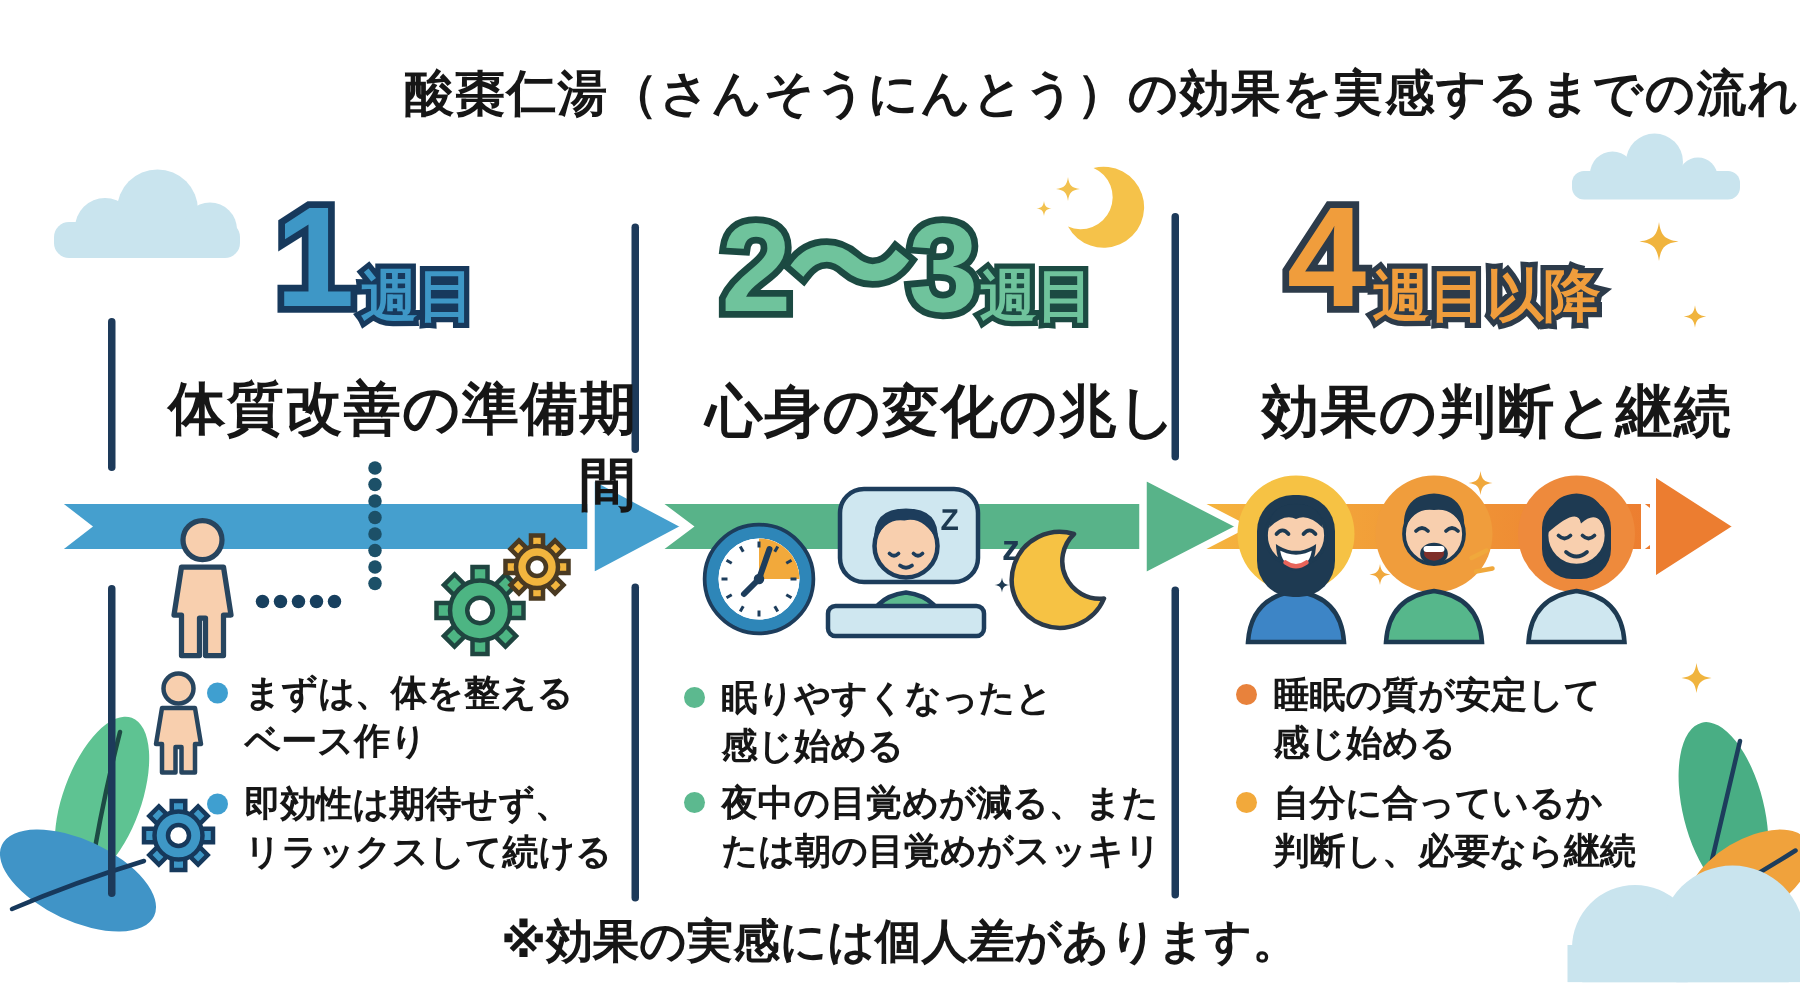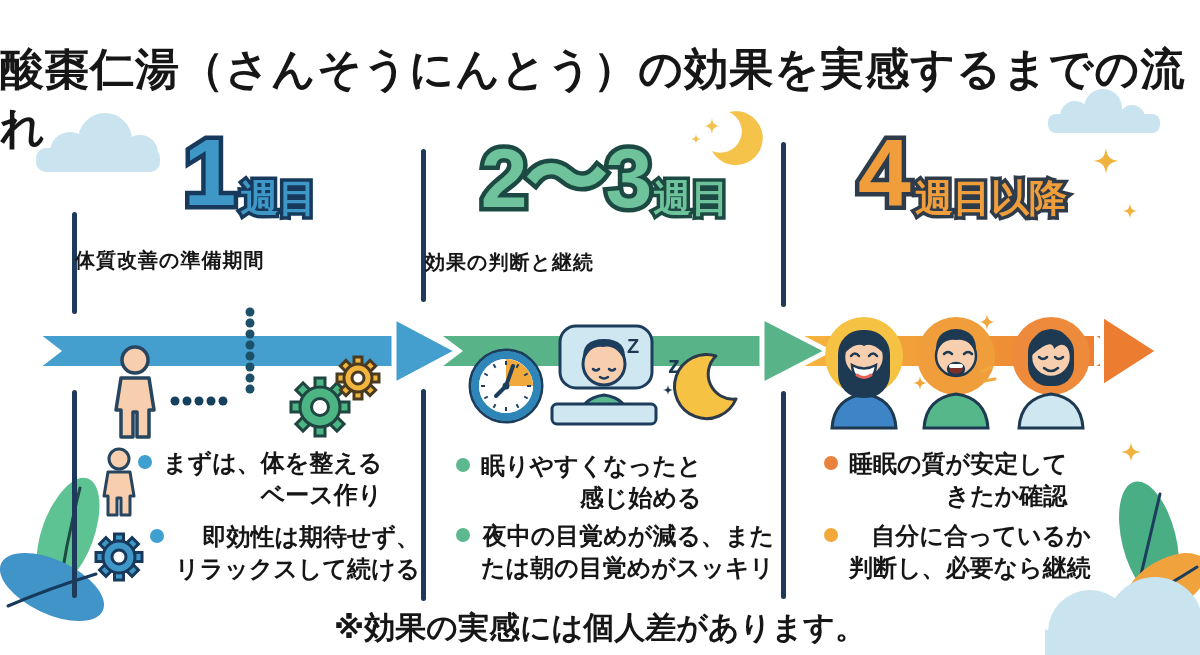--- a/index.html
+++ b/index.html
@@ -1,39 +1,39 @@
 <!DOCTYPE html>
 <html><head>
 <meta charset="utf-8">
 <style>
   html,body{margin:0;padding:0;width:1200px;height:655px;overflow:hidden;background:#ffffff;
     font-family:"Liberation Sans","DejaVu Sans",sans-serif;}
   .stage{position:relative;width:1200px;height:655px;background:#ffffff;}
   .deco-svg{position:absolute;left:0;top:0;z-index:1;}
   .txt{position:absolute;z-index:2;color:#161616;}
-  .title{left:0;top:40px;width:1200px;text-align:left;font-size:44px;font-weight:900;letter-spacing:1px;}
+  .title{left:0;top:40px;width:1200px;text-align:right;font-size:33px;font-weight:900;letter-spacing:1px;}
   .hdr{display:flex;justify-content:center;align-items:flex-end;gap:4px;z-index:2;}
   .hdr1{left:75px;top:120px;width:350px;height:100px;}
   .hdr2{left:425px;top:128px;width:360px;height:92px;}
   .hdr3{left:770px;top:122px;width:385px;height:98px;}
   .wk{position:relative;display:inline-block;line-height:1;font-weight:900;}
   .wk::before{content:attr(data-text);position:absolute;left:0;top:0;z-index:-1;
     -webkit-text-stroke:9px var(--stroke);color:var(--stroke);}
   .num1{font-size:95px;}.num2{font-size:84px;letter-spacing:-3px;}.num3{font-size:95px;}
   .unit{font-size:38px;margin-bottom:3px;}
   .unit::before{-webkit-text-stroke:7px var(--stroke);}
   .c1{--stroke:#17395c;color:#3e97c6;}
   .c2{--stroke:#1c4a42;color:#6fc39c;margin-top:40px;}
   .c3{--stroke:#2d3b4a;color:#f09d3c;}
-  .subtitle{font-size:20px;font-weight:900;text-align:left;letter-spacing:1px;}
+  .subtitle{font-size:38px;font-weight:900;text-align:right;letter-spacing:1px;}
   .sub1{left:75px;top:247px;width:350px;}
   .sub2{left:425px;top:249px;width:360px;}
   .sub3{left:770px;top:249px;width:385px;}
   .divider{position:absolute;width:5px;background:#1d3a5a;border-radius:3px;z-index:1;}
-  .bullet-row{position:absolute;display:flex;align-items:flex-start;z-index:2;text-align:right;}
+  .bullet-row{position:absolute;display:flex;align-items:flex-start;z-index:2;}
   .dot{width:14px;height:14px;border-radius:50%;margin-top:8px;margin-right:11px;flex:none;}
   .dot-blue{background:#3f9fd0;}
   .dot-green{background:#5cb98f;}
   .dot-or1{background:#e8823c;}
   .dot-or2{background:#f2a93b;}
   .btext{font-size:24px;font-weight:900;line-height:1.32;white-space:pre-line;color:#161616;}
   .footer{left:0;top:607px;width:1200px;text-align:center;font-size:31px;font-weight:900;}
 </style>
 </head>
 <body>
@@ -274,48 +274,49 @@
   <div class="txt hdr hdr2">
     <span class="wk num2 c2" data-text="2〜3">2〜3</span>
     <span class="wk unit c2" data-text="週目">週目</span>
   </div>
   <div class="txt hdr hdr3">
     <span class="wk num3 c3" data-text="4">4</span>
     <span class="wk unit c3" data-text="週目以降">週目以降</span>
   </div>
 
   <div class="txt subtitle sub1">体質改善の準備期間</div>
-  <div class="txt subtitle sub2">効果の判断と継続</div>
+  <div class="txt subtitle sub2">心身の変化の兆し</div>
+  <div class="txt subtitle sub3">効果の判断と継続</div>
 
   <div class="bullet-row" style="left:138px;top:447px;">
     <span class="dot dot-blue"></span>
     <div class="btext">まずは、体を整える
 ベース作り</div>
   </div>
-  <div class="bullet-row" style="left:150px;top:521px;">
+  <div class="bullet-row" style="left:138px;top:521px;">
     <span class="dot dot-blue"></span>
     <div class="btext">即効性は期待せず、
 リラックスして続ける</div>
   </div>
 
   <div class="bullet-row" style="left:456px;top:520px;">
     <span class="dot dot-green"></span>
     <div class="btext">夜中の目覚めが減る、また
 たは朝の目覚めがスッキリ</div>
   </div>
   <div class="bullet-row" style="left:456px;top:450px;">
     <span class="dot dot-green"></span>
     <div class="btext">眠りやすくなったと
 感じ始める</div>
   </div>
 
   <div class="bullet-row" style="left:824px;top:448px;">
     <span class="dot dot-or1"></span>
     <div class="btext">睡眠の質が安定して
-きたか確認</div>
+感じ始める</div>
   </div>
   <div class="bullet-row" style="left:824px;top:520px;">
     <span class="dot dot-or2"></span>
     <div class="btext">自分に合っているか
 判断し、必要なら継続</div>
   </div>
 
   <div class="txt footer">※効果の実感には個人差があります。</div>
 
 </div>

